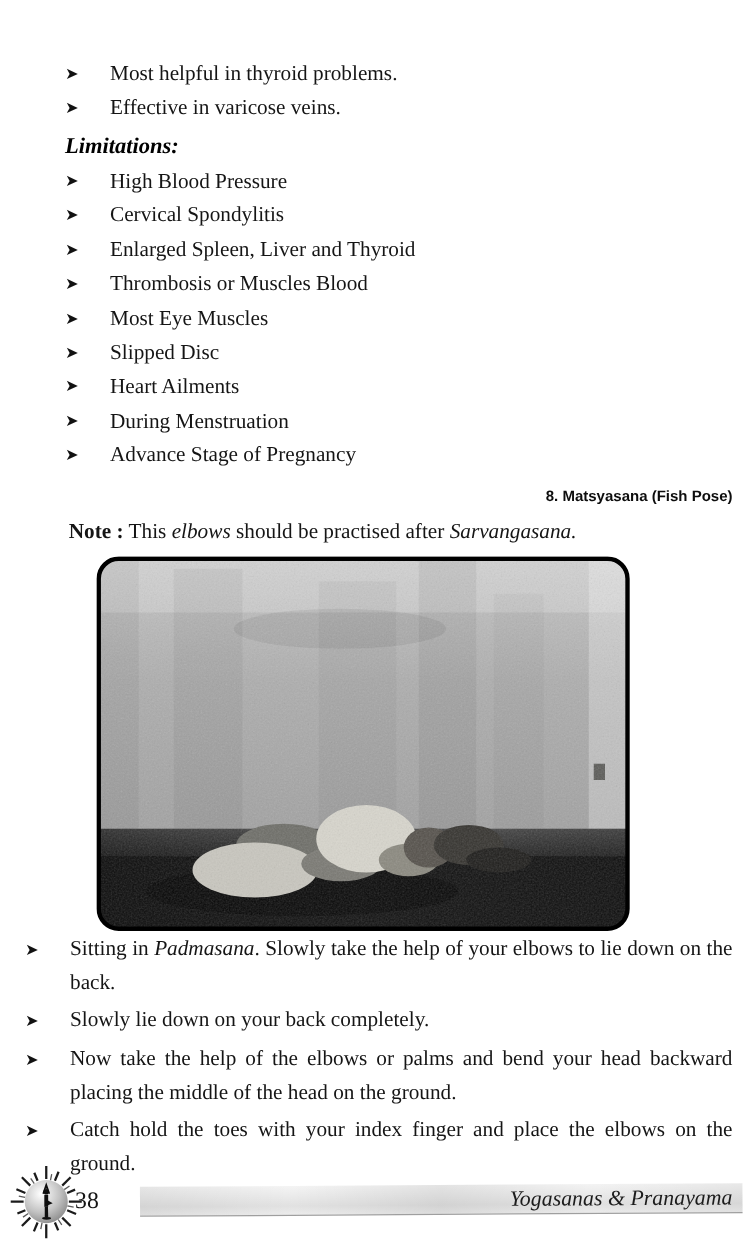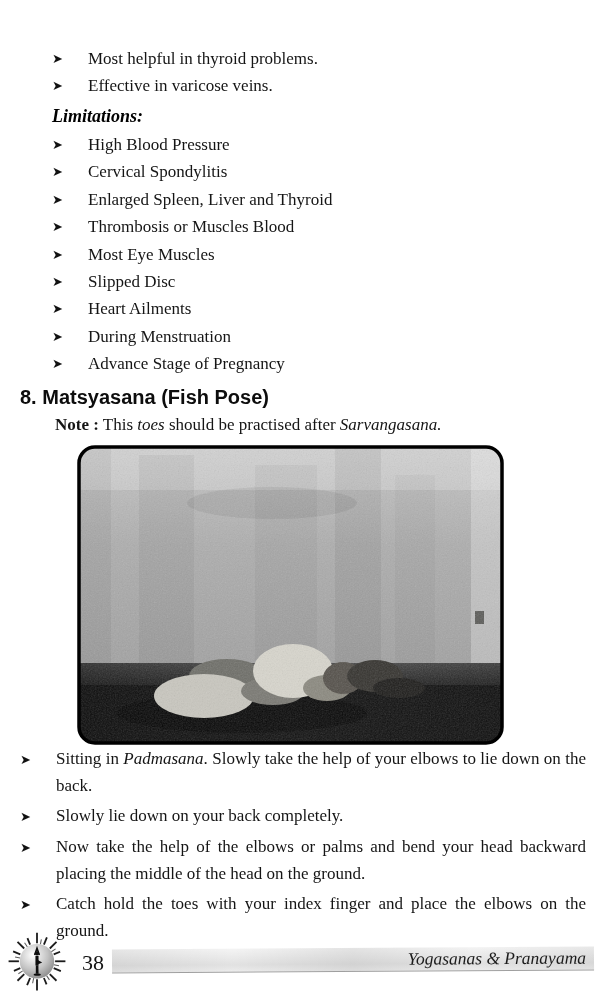--- a/index.html
+++ b/index.html
@@ -17,40 +17,40 @@
   .bullets{padding-left:32px;}
   .lim-bullets{padding-left:32px;}
   .lim-bullets .brow{line-height:26.4px;}
 
   .subhead{
     font-size:18px;font-weight:bold;font-style:italic;
     padding-left:32px;line-height:24px;margin:5px 0 4px 0;color:#000000;
   }
 
   h2.section-heading{
-    font-family:"Liberation Sans", sans-serif;font-size:20px;font-weight:bold;
-    margin:7px 0 0 0;line-height:25px;color:#0d0d0d;
+    font-family:"Liberation Sans", sans-serif;font-size:12px;font-weight:bold;
+    margin:7px 0 0 0;line-height:25px;color:#0d0d0d;text-align:right;
   }
   .note-line{padding-left:35px;font-size:17px;line-height:24px;margin-top:3px;}
   .note-line .nlabel{font-weight:bold;}
   .it{font-style:italic;}
 
   .photo-wrap{margin:8px 0 0 57px;width:427px;height:300px;}
   .photo-wrap svg{display:block;}
 
   .steps{margin-top:0;}
   .steps .subhead{margin-top:9px;margin-bottom:4px;}
   .step-row{display:flex;line-height:27px;margin-bottom:3px;}
   .step-row .marker{width:36px;flex-shrink:0;font-size:13px;padding-top:1px;color:#111;}
   .step-row .btext{flex:1;font-size:17px;text-align:justify;padding-right:0px;}
 
   
   .footer{position:absolute;left:0;bottom:8px;width:600px;height:72px;}
   .logo{position:absolute;left:6px;top:0px;}
-  .page-number{position:absolute;left:82px;top:22px;font-size:22px;}
+  .page-number{position:absolute;left:60px;top:22px;font-size:19px;}
   .ribbon{
     position:absolute;left:112px;right:6px;top:20px;height:23px;
     background:
       linear-gradient(90deg, rgba(0,0,0,0.07), rgba(0,0,0,0.01) 25%, rgba(0,0,0,0.08) 50%, rgba(0,0,0,0.015) 75%, rgba(0,0,0,0.06)),
       linear-gradient(180deg,#f7f7f7,#e4e4e4 70%,#efefef);
     border-bottom:1.5px solid #9f9f9f;
     transform:rotate(-0.35deg);
     text-align:right;
   }
   .book-title{
@@ -109,21 +109,21 @@
         <span class="btext">During Menstruation</span>
       </div>
       <div class="brow">
         <span class="marker">➤</span>
         <span class="btext">Advance Stage of Pregnancy</span>
       </div>
     </div>
 
     <h2 class="section-heading">8. Matsyasana (Fish Pose)</h2>
     <div class="note-line">
-      <span class="nlabel">Note :</span><span> This </span><span class="it">toes</span><span> should be practised after </span><span class="it">Sarvangasana.</span>
+      <span class="nlabel">Note :</span><span> This </span><span class="it">elbows</span><span> should be practised after </span><span class="it">Sarvangasana.</span>
     </div>
 
     <div class="photo-wrap">
       <svg width="427" height="300" viewBox="0 0 427 300" xmlns="http://www.w3.org/2000/svg">
         <defs>
           <linearGradient id="wallg" x1="0" y1="0" x2="0" y2="1">
             <stop offset="0" stop-color="#c7c7c7"></stop>
             <stop offset="0.45" stop-color="#aeaeae"></stop>
             <stop offset="1" stop-color="#a2a2a2"></stop>
           </linearGradient>

